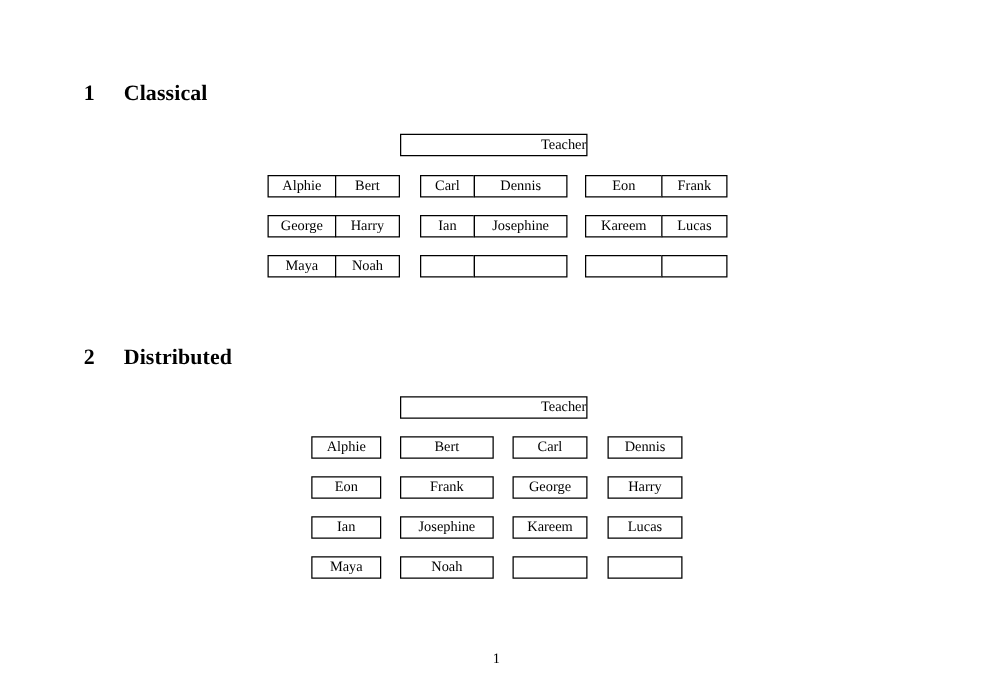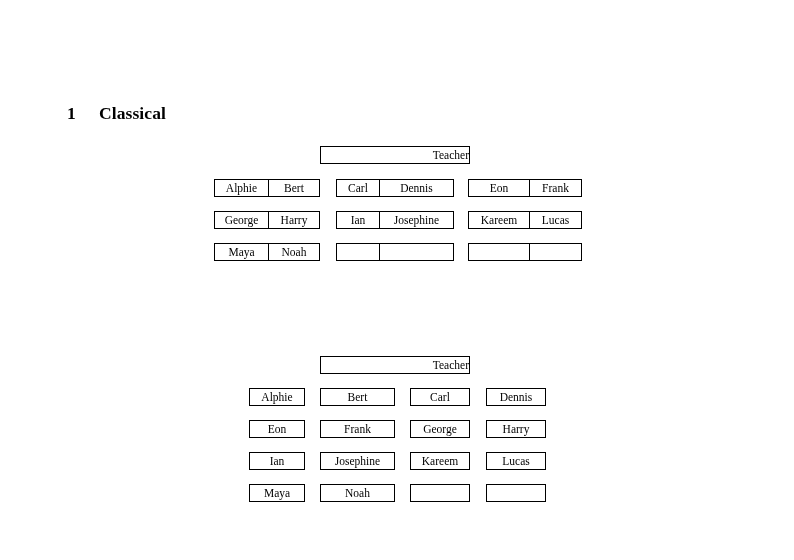--- a/index.html
+++ b/index.html
@@ -14,21 +14,20 @@
     position: relative;
     overflow: hidden;
     font-family: "Liberation Serif", "DejaVu Serif", serif;
     color: #000000;
     -webkit-font-smoothing: antialiased;
   }
 
   .page {
     position: absolute;
     inset: 0;
-    margin-top: 39px;
   }
 
   
   .section-heading {
     position: absolute;
     font-weight: bold;
     font-size: 17.5px;
     letter-spacing: 0.1px;
     white-space: nowrap;
     line-height: 1;
@@ -164,20 +163,23 @@
   </div>
   <div class="group s1-g3 s1-r2">
     <div class="cell">Kareem</div>
     <div class="cell">Lucas</div>
   </div>
   <div class="group s1-g3 s1-r3">
     <div class="cell"></div>
     <div class="cell"></div>
   </div>
 
+  <div class="section-heading" id="heading-distributed">
+    <span class="sec-num">2</span><span>Distributed</span>
+  </div>
 
   <div class="teacher-box" id="teacher-distributed">Teacher</div>
 
   <div class="s2-cell s2-c1 s2-r1">Alphie</div>
   <div class="s2-cell s2-c2 s2-r1">Bert</div>
   <div class="s2-cell s2-c3 s2-r1">Carl</div>
   <div class="s2-cell s2-c4 s2-r1">Dennis</div>
 
   <div class="s2-cell s2-c1 s2-r2">Eon</div>
   <div class="s2-cell s2-c2 s2-r2">Frank</div>

